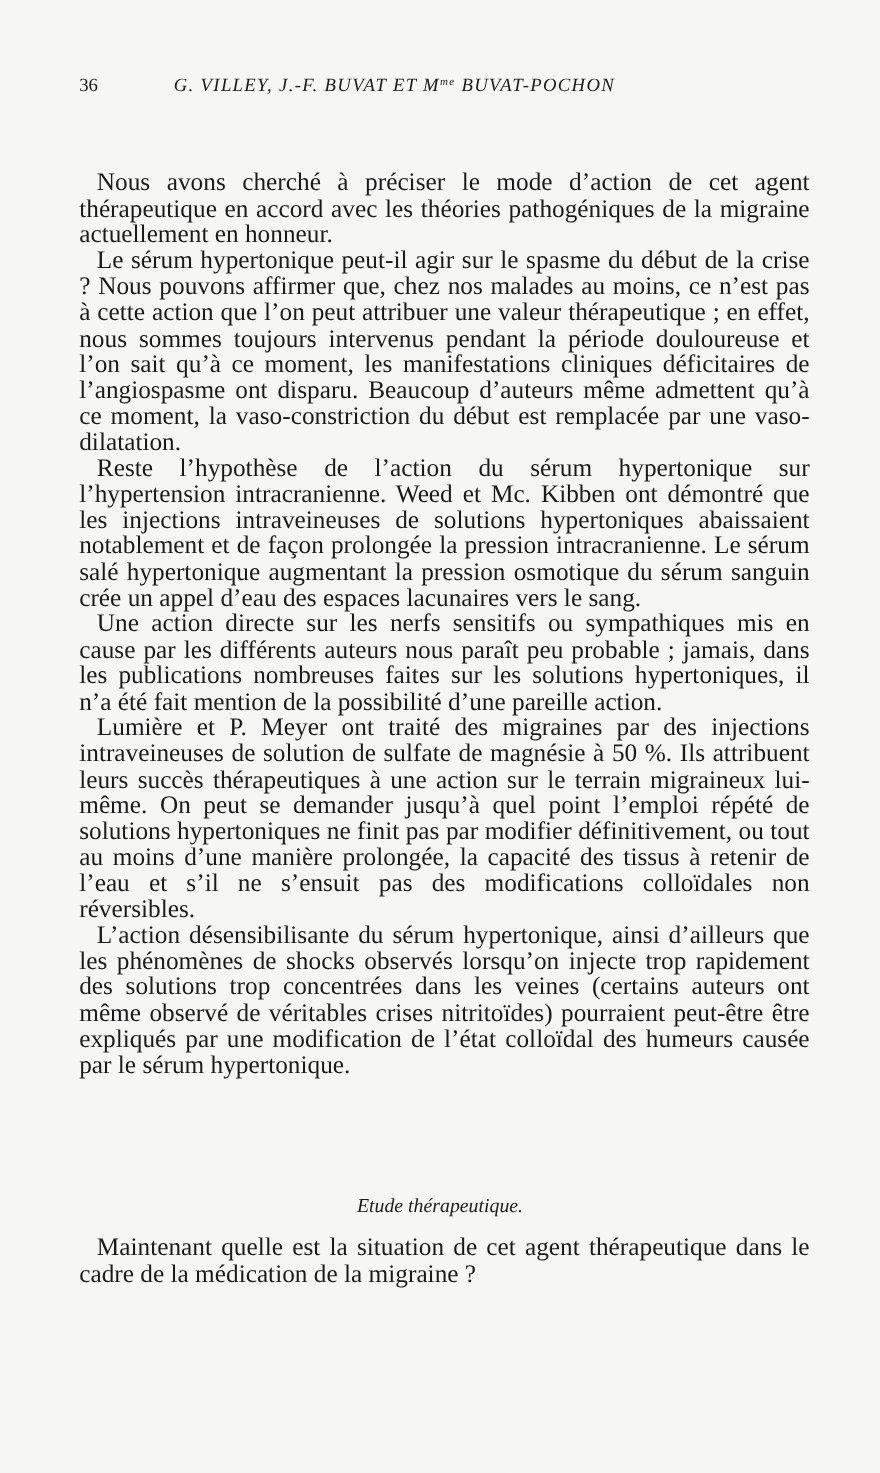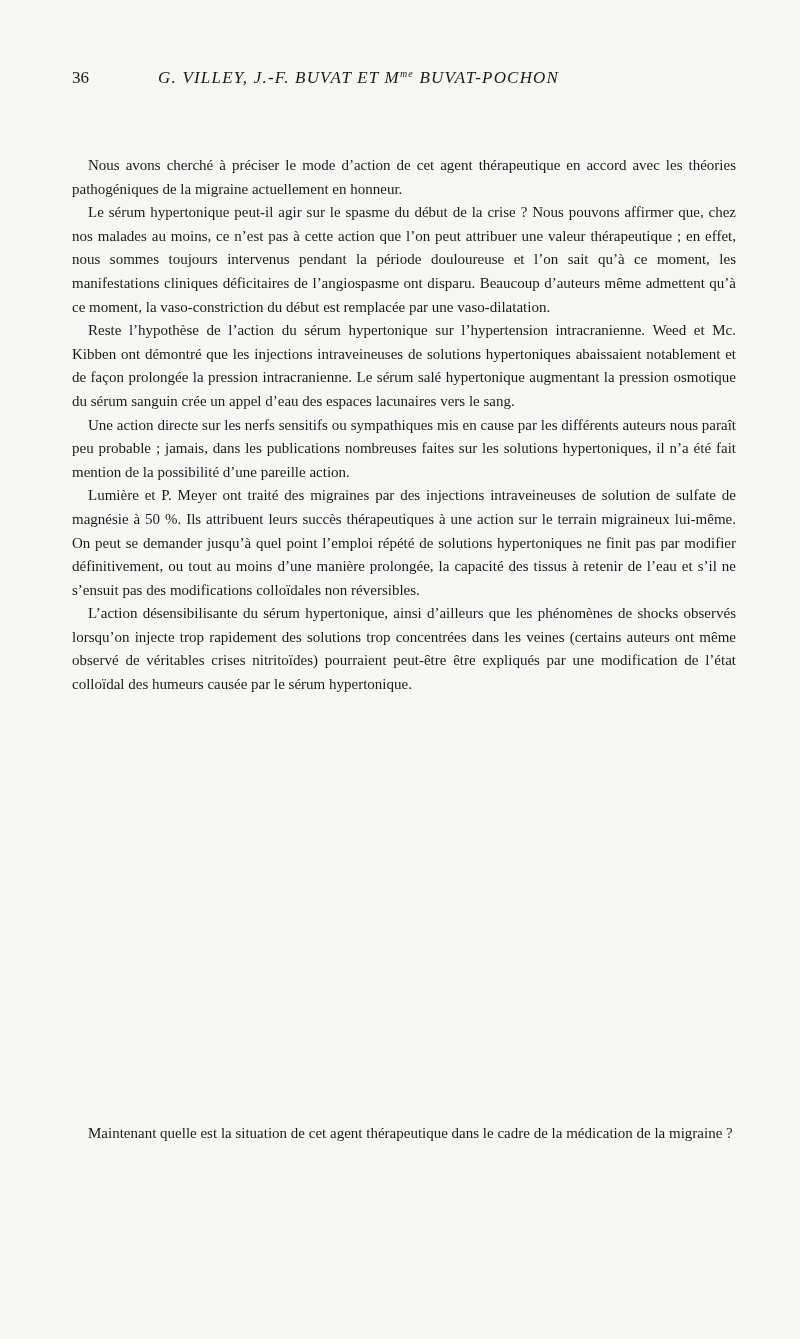--- a/index.html
+++ b/index.html
@@ -54,21 +54,21 @@
       text-align: center;
       font-style: italic;
       font-size: 18px;
     }
     .title-1 { top: 118px; }
     .title-2 { top: 1086px; }
     .body-text {
       position: absolute;
       left: 72px;
       width: 664px;
-      font-size: 15px;
+      font-size: 23px;
       line-height: 23.6px;
       text-align: justify;
     }
     .body-text p {
       margin: 0;
       text-indent: 16px;
       text-align: justify;
     }
     .block-1 { top: 154px; }
     .block-2 { top: 1122px; }
@@ -104,19 +104,20 @@
 
   <div class="body-text block-1">
     <p>Nous avons cherché à préciser le mode d’action de cet agent thérapeutique en accord avec les théories pathogéniques de la migraine actuellement en honneur.</p>
     <p>Le sérum hypertonique peut-il agir sur le spasme du début de la crise ? Nous pouvons affirmer que, chez nos malades au moins, ce n’est pas à cette action que l’on peut attribuer une valeur thérapeutique ; en effet, nous sommes toujours intervenus pendant la période douloureuse et l’on sait qu’à ce moment, les manifestations cliniques déficitaires de l’angiospasme ont disparu. Beaucoup d’auteurs même admettent qu’à ce moment, la vaso-constriction du début est remplacée par une vaso-dilatation.</p>
     <p>Reste l’hypothèse de l’action du sérum hypertonique sur l’hypertension intracranienne. Weed et Mc. Kibben ont démontré que les injections intraveineuses de solutions hypertoniques abaissaient notablement et de façon prolongée la pression intracranienne. Le sérum salé hypertonique augmentant la pression osmotique du sérum sanguin crée un appel d’eau des espaces lacunaires vers le sang.</p>
     <p>Une action directe sur les nerfs sensitifs ou sympathiques mis en cause par les différents auteurs nous paraît peu probable ; jamais, dans les publications nombreuses faites sur les solutions hypertoniques, il n’a été fait mention de la possibilité d’une pareille action.</p>
     <p>Lumière et P. Meyer ont traité des migraines par des injections intraveineuses de solution de sulfate de magnésie à 50 %. Ils attribuent leurs succès thérapeutiques à une action sur le terrain migraineux lui-même. On peut se demander jusqu’à quel point l’emploi répété de solutions hypertoniques ne finit pas par modifier définitivement, ou tout au moins d’une manière prolongée, la capacité des tissus à retenir de l’eau et s’il ne s’ensuit pas des modifications colloïdales non réversibles.</p>
     <p>L’action désensibilisante du sérum hypertonique, ainsi d’ailleurs que les phénomènes de shocks observés lorsqu’on injecte trop rapidement des solutions trop concentrées dans les veines (certains auteurs ont même observé de véritables crises nitritoïdes) pourraient peut-être être expliqués par une modification de l’état colloïdal des humeurs causée par le sérum hypertonique.</p>
   </div>
 
+  <div class="section-title title-2">Etude thérapeutique.</div>
 
   <div class="body-text block-2">
     <p>Maintenant quelle est la situation de cet agent thérapeutique dans le cadre de la médication de la migraine ?</p>
   </div>
 
 
 </div>
 
 </body></html>

